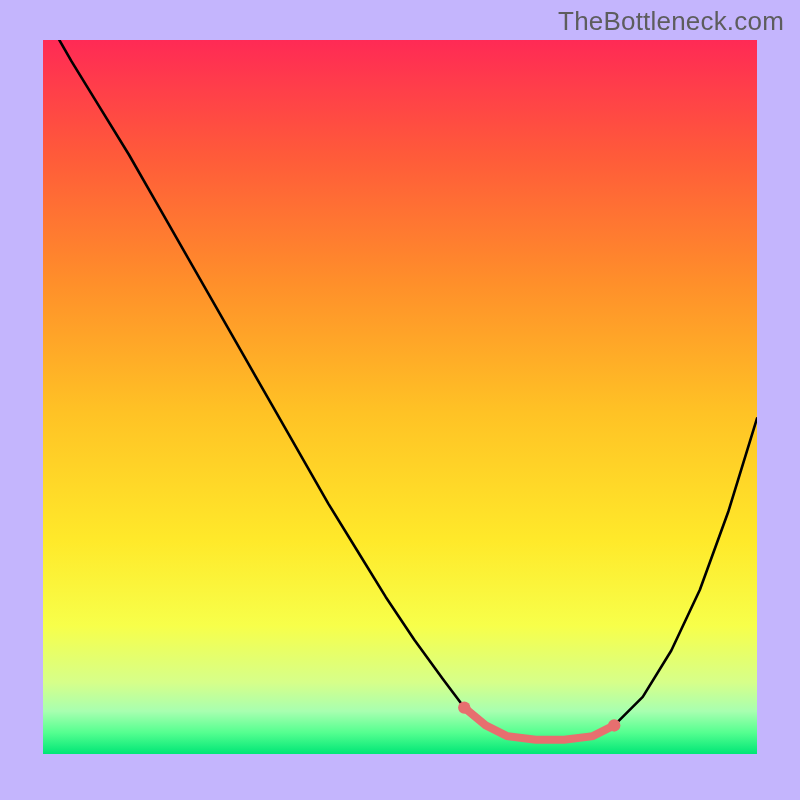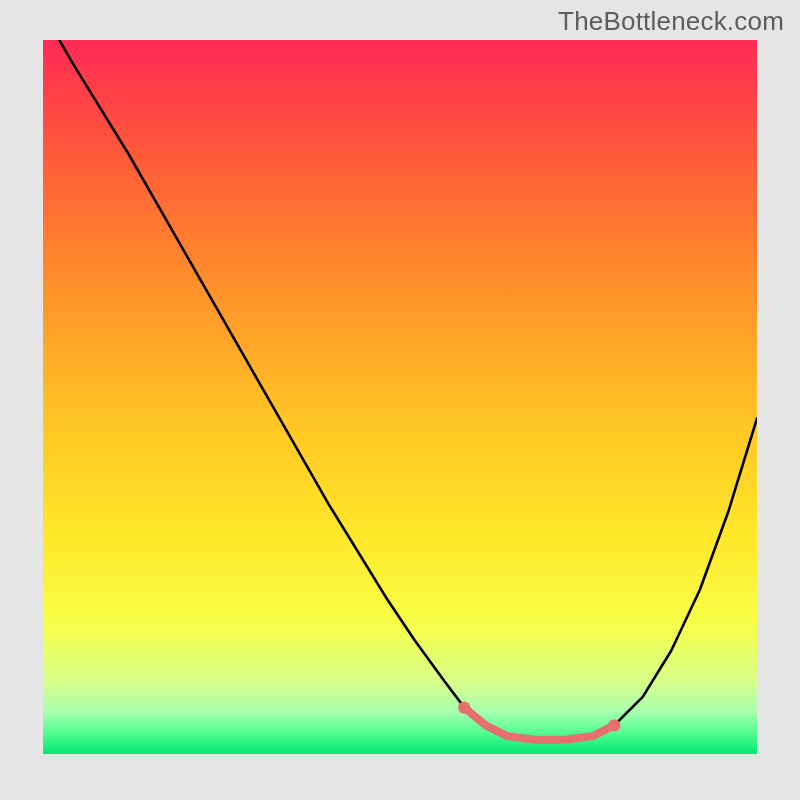--- a/index.html
+++ b/index.html
@@ -7,21 +7,21 @@
     padding: 0;
     width: 800px;
     height: 800px;
     background: #000;
     overflow: hidden;
   }
   .frame {
     position: relative;
     width: 800px;
     height: 800px;
-    background: #e5e5e5;
+    background: #c4b5fd;
   }
   .watermark {
     position: absolute;
     top: 6px;
     right: 16px;
     font-family: Arial, Helvetica, sans-serif;
     font-size: 26px;
     font-weight: 400;
     color: #5d5d5d;
     letter-spacing: 0.2px;

